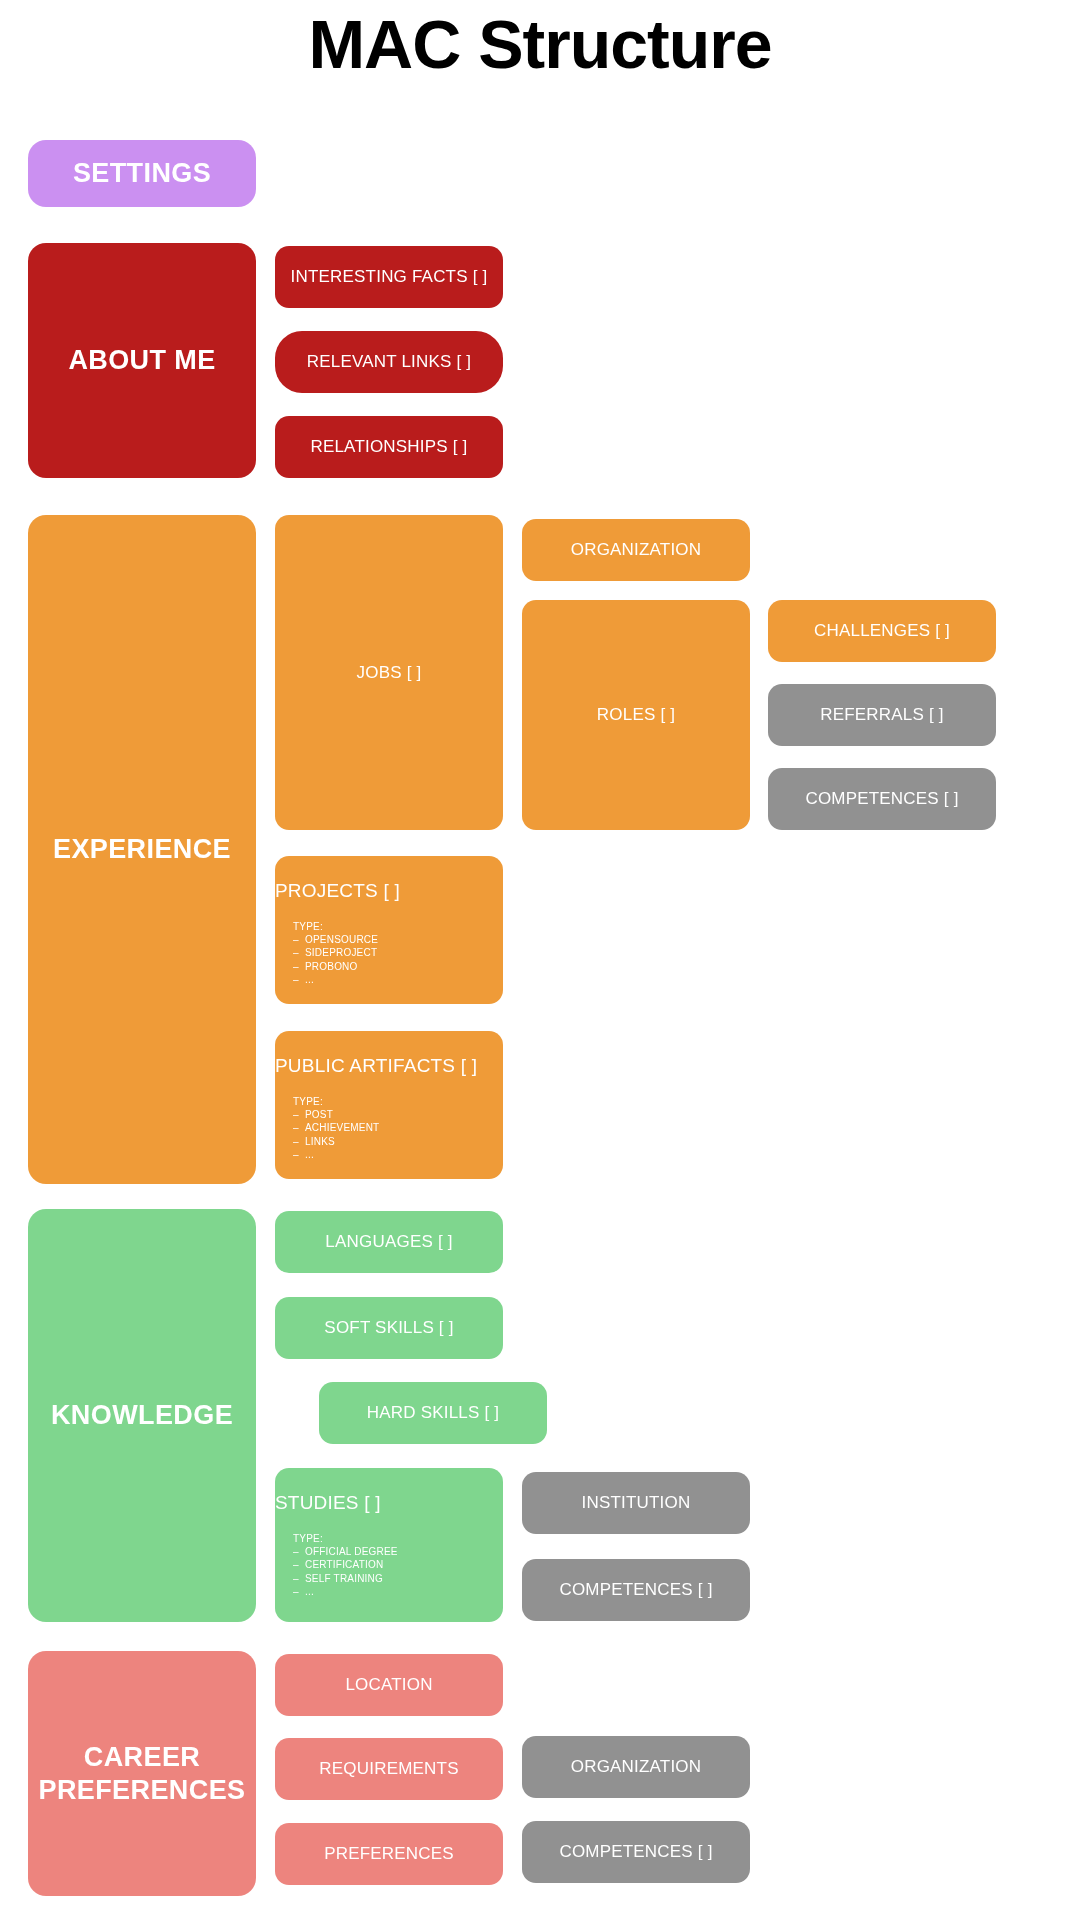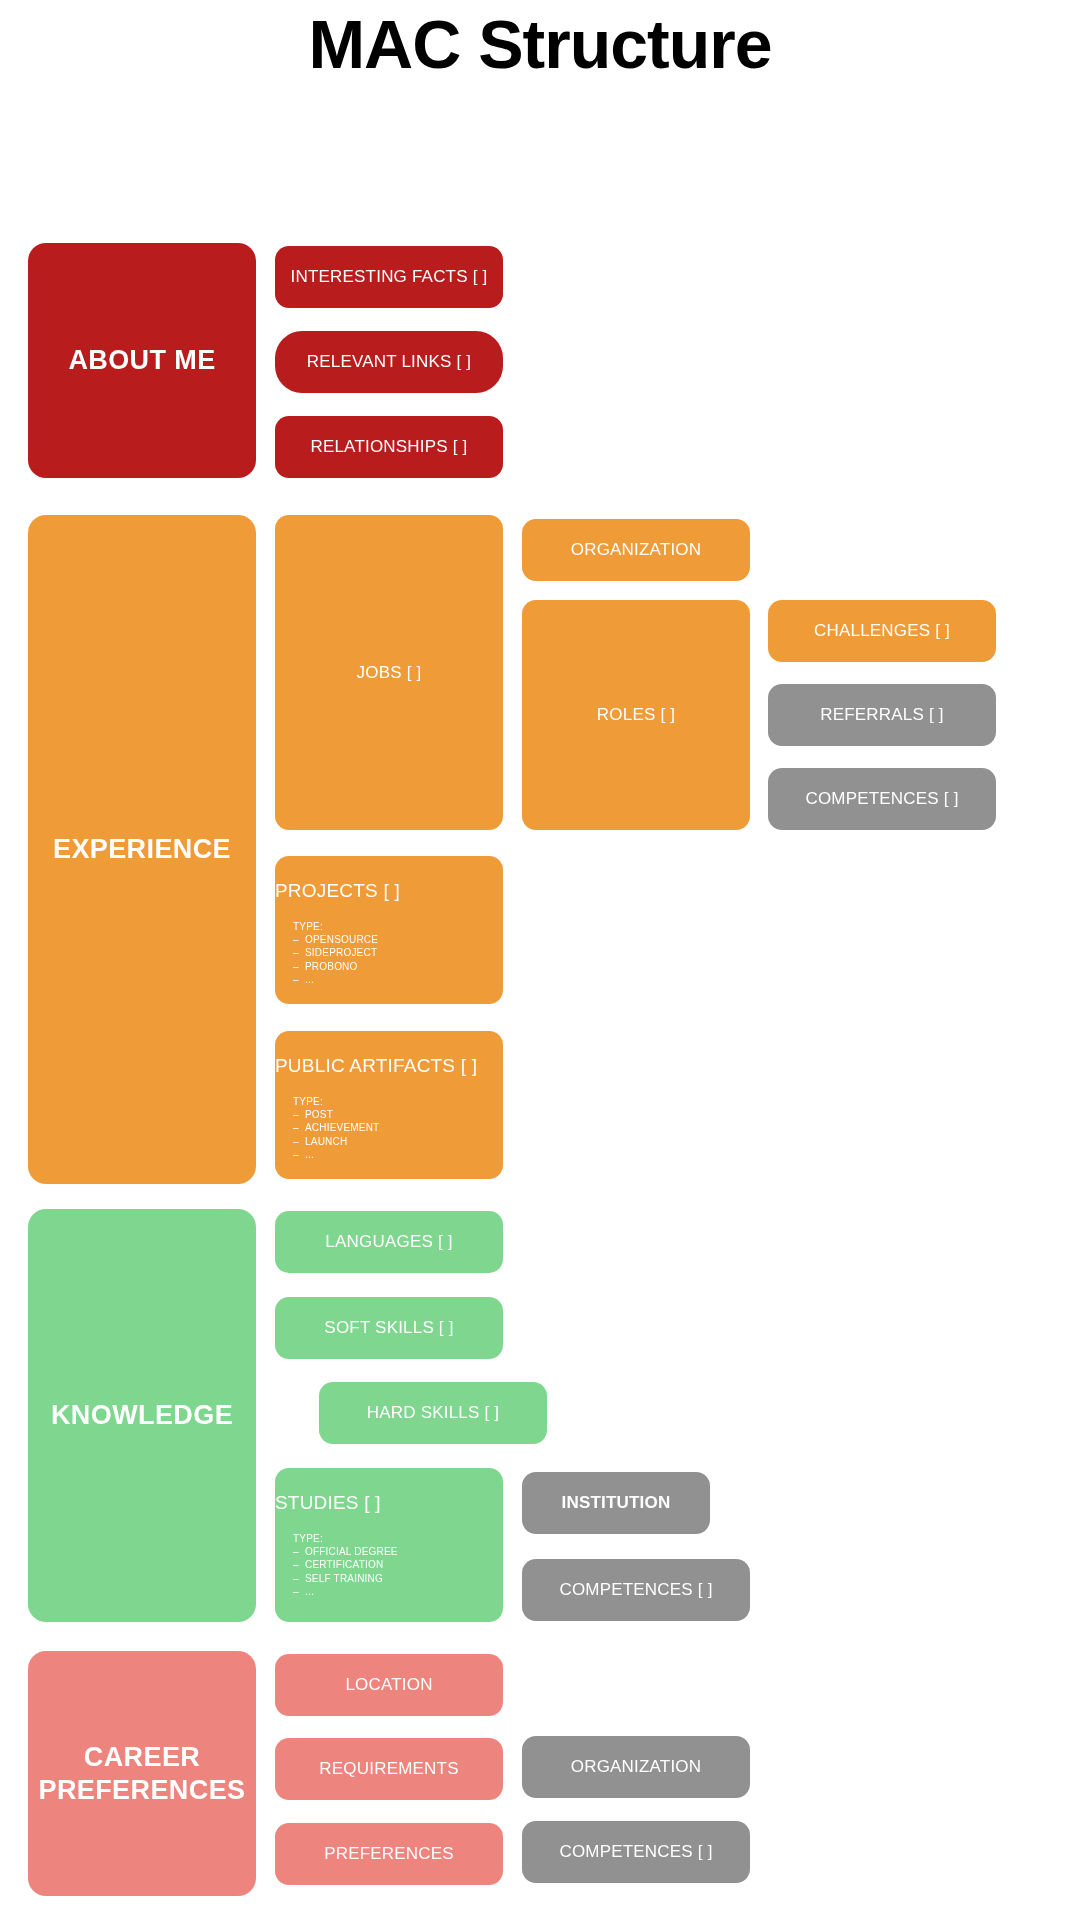--- a/index.html
+++ b/index.html
@@ -84,20 +84,23 @@
   .c-red    { background: #ed847e; }
   .c-gray   { background: #919191; }
 </style>
 </head>
 <body>
 
 <div class="page">
 
   <div class="title">MAC Structure</div>
 
+  <div class="box primary c-purple" style="left:28px; top:140px; width:228px; height:67px;">
+    <span>SETTINGS</span>
+  </div>
 
   <div class="box primary c-blue" style="left:28px; top:243px; width:228px; height:235px;">
     <span>ABOUT ME</span>
   </div>
 
   <div class="box c-blue" style="left:275px; top:246px; width:228px; height:62px;">
     <span>INTERESTING FACTS [ ]</span>
   </div>
 
   <div class="box c-blue" style="left:275px; top:331px; width:228px; height:62px;border-radius:27px;">
@@ -146,21 +149,21 @@
       <span class="type-item"><span class="dash">–</span><span>...</span></span>
     </div>
   </div>
 
   <div class="box with-list c-orange" style="left:275px; top:1031px; width:228px; height:148px;">
     <span class="box-heading">PUBLIC ARTIFACTS [ ]</span>
     <div class="type-block">
       <span class="type-label">TYPE:</span>
       <span class="type-item"><span class="dash">–</span><span>POST</span></span>
       <span class="type-item"><span class="dash">–</span><span>ACHIEVEMENT</span></span>
-      <span class="type-item"><span class="dash">–</span><span>LAUNCH</span></span>
+      <span class="type-item"><span class="dash">–</span><span>LINKS</span></span>
       <span class="type-item"><span class="dash">–</span><span>...</span></span>
     </div>
   </div>
 
   <div class="box primary c-green" style="left:28px; top:1209px; width:228px; height:413px;">
     <span>KNOWLEDGE</span>
   </div>
 
   <div class="box c-green" style="left:275px; top:1211px; width:228px; height:62px;">
     <span>LANGUAGES [ ]</span>
@@ -178,21 +181,21 @@
     <span class="box-heading">STUDIES [ ]</span>
     <div class="type-block">
       <span class="type-label">TYPE:</span>
       <span class="type-item"><span class="dash">–</span><span>OFFICIAL DEGREE</span></span>
       <span class="type-item"><span class="dash">–</span><span>CERTIFICATION</span></span>
       <span class="type-item"><span class="dash">–</span><span>SELF TRAINING</span></span>
       <span class="type-item"><span class="dash">–</span><span>...</span></span>
     </div>
   </div>
 
-  <div class="box c-gray" style="left:522px; top:1472px; width:188px; height:62px;font-weight:bold;">
+  <div class="box c-gray" style="left:522px; top:1472px; width:228px; height:62px;">
     <span>INSTITUTION</span>
   </div>
 
   <div class="box c-gray" style="left:522px; top:1559px; width:228px; height:62px;">
     <span>COMPETENCES [ ]</span>
   </div>
 
   <div class="box primary two-line c-red" style="left:28px; top:1651px; width:228px; height:245px; flex-direction:column;">
     <span>CAREER</span>
     <span>PREFERENCES</span>

